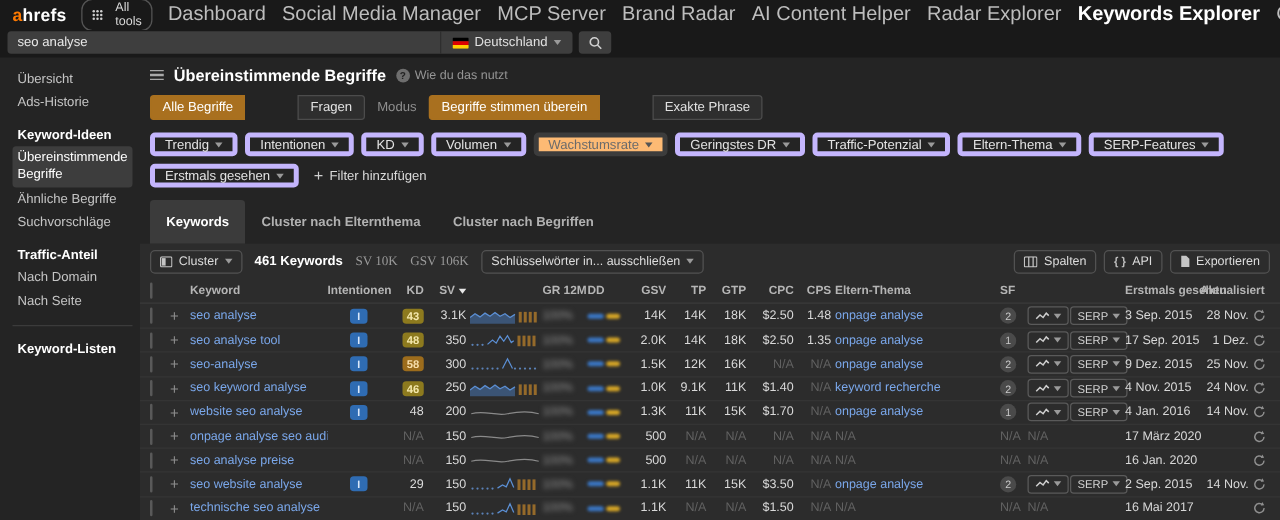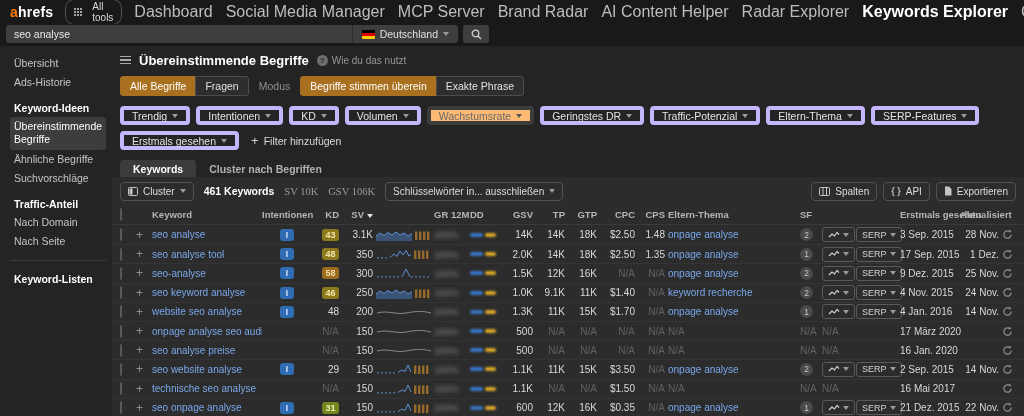--- a/index.html
+++ b/index.html
@@ -41,40 +41,40 @@
 
   .content { flex:1; display:flex; flex-direction:column; min-width:0; padding-top:4px; }
   .title-row { display:flex; align-items:center; gap:8px; padding:0 10px 0 8px; height:20px; }
   .menu-ico { display:flex; flex-direction:column; gap:2px; }
   .menu-ico i { width:11px; height:1.5px; background:#a9a9a9; }
   .page-title { font-size:13px; font-weight:bold; color:#fff; }
   .help { display:flex; align-items:center; gap:4px; color:#969696; font-size:10px; }
   .q-ico { width:11px; height:11px; border-radius:50%; background:#6e6e6e; color:#232323; font-size:8px; font-weight:bold; display:grid; place-items:center; }
 
   .seg-row { display:flex; align-items:center; gap:10px; padding:0 8px; height:22px; margin-top:5px; }
-  .seg-group { display:flex; }
+  .seg-group { display:flex;gap:43px; }
   .seg { height:20px; padding:0 9px; font-size:10.5px; display:flex; align-items:center; color:#e2e2e2;
     background:#2e2e2e; border:1px solid #4c4c4c; margin-left:-1px; white-space:nowrap; cursor:default; }
   .seg:first-child { border-radius:3px 0 0 3px; margin-left:0; }
   .seg:last-child { border-radius:0 3px 3px 0; }
   .seg.active { background:#a9701f; border-color:#a9701f; color:#fff; }
   .modus { color:#8f8f8f; font-size:10.5px; }
 
   .filters { margin-top:9px; padding:0 10px 0 8px; display:flex; flex-direction:column; gap:6px; }
   .frow { display:flex; align-items:center; gap:6px; }
   .chip { height:19px; display:flex; align-items:center; gap:5px; padding:0 8px; font-size:10.5px; color:#e3e3e3;
     border:4px solid #c4b5fd; border-radius:4px; background:transparent; white-space:nowrap; cursor:default; }
   .chip.disabled { color:#6b6b6b; border-color:#3c3c3c; background:#fdba74; }
   .chip.disabled .caret { border-top-color:#555; }
   .badge-neu { background:#ef7f17; color:#241806; font-size:8px; font-weight:bold; padding:1.5px 4px; border-radius:3px; }
   .addfilter { display:flex; align-items:center; gap:5px; color:#dadada; font-size:10.5px; margin-left:6px; cursor:default; }
   .plus-g { color:#cfcfcf; font-size:13px; line-height:1; }
 
   .tabs { display:flex; margin-top:10px; padding-left:8px; }
-  .tab { height:17px; padding:0 13px; display:flex; align-items:center; font-size:10.5px; font-weight:bold; color:#b1b1b1; cursor:default; }
+  .tab { height:35px; padding:0 13px; display:flex; align-items:center; font-size:10.5px; font-weight:bold; color:#b1b1b1; cursor:default; }
   .tab.active { background:#3b3b3b; color:#fff; border-radius:3px 3px 0 0; }
 
   .panel { flex:1; background:#2c2c2c; min-height:0; display:flex; flex-direction:column; }
   .toolbar { height:28px; flex:0 0 auto; display:flex; align-items:center; gap:10px; padding:0 8px; }
   .tb-count { font-size:10.5px; font-weight:bold; color:#fff; }
   .tb-dim { font-size:10.5px; color:#9a9a9a;font-family:Liberation Serif, serif; }
   .mini-chip { height:19px; display:flex; align-items:center; gap:5px; padding:0 7px; border:1px solid #525252; border-radius:4px;
     background:transparent; color:#dcdcdc; font-size:10px; white-space:nowrap; cursor:default; }
   .tb-right { margin-left:auto; display:flex; gap:6px; }
   .ico-sm { font-size:9px; color:#bdbdbd; font-weight:bold; }
@@ -269,20 +269,21 @@
             </div>
           <div class="addfilter">
             <span class="plus-g">+</span>
             <span>Filter hinzufügen</span>
           </div>
         </div>
       </div>
 
       <div class="tabs">
           <div class="tab active">Keywords</div>
+          <div class="tab">Cluster nach Elternthema</div>
           <div class="tab">Cluster nach Begriffen</div>
         </div>
 
       <div class="panel">
         <div class="toolbar">
           <div class="mini-chip">
             <svg width="10" height="9" viewBox="0 0 10 9">
                 <rect x="0.5" y="0.5" width="9" height="8" rx="1" fill="none" stroke="#c5c5c5"></rect>
                 <rect x="1.5" y="1.5" width="3" height="6" fill="#c5c5c5"></rect>
               </svg>

